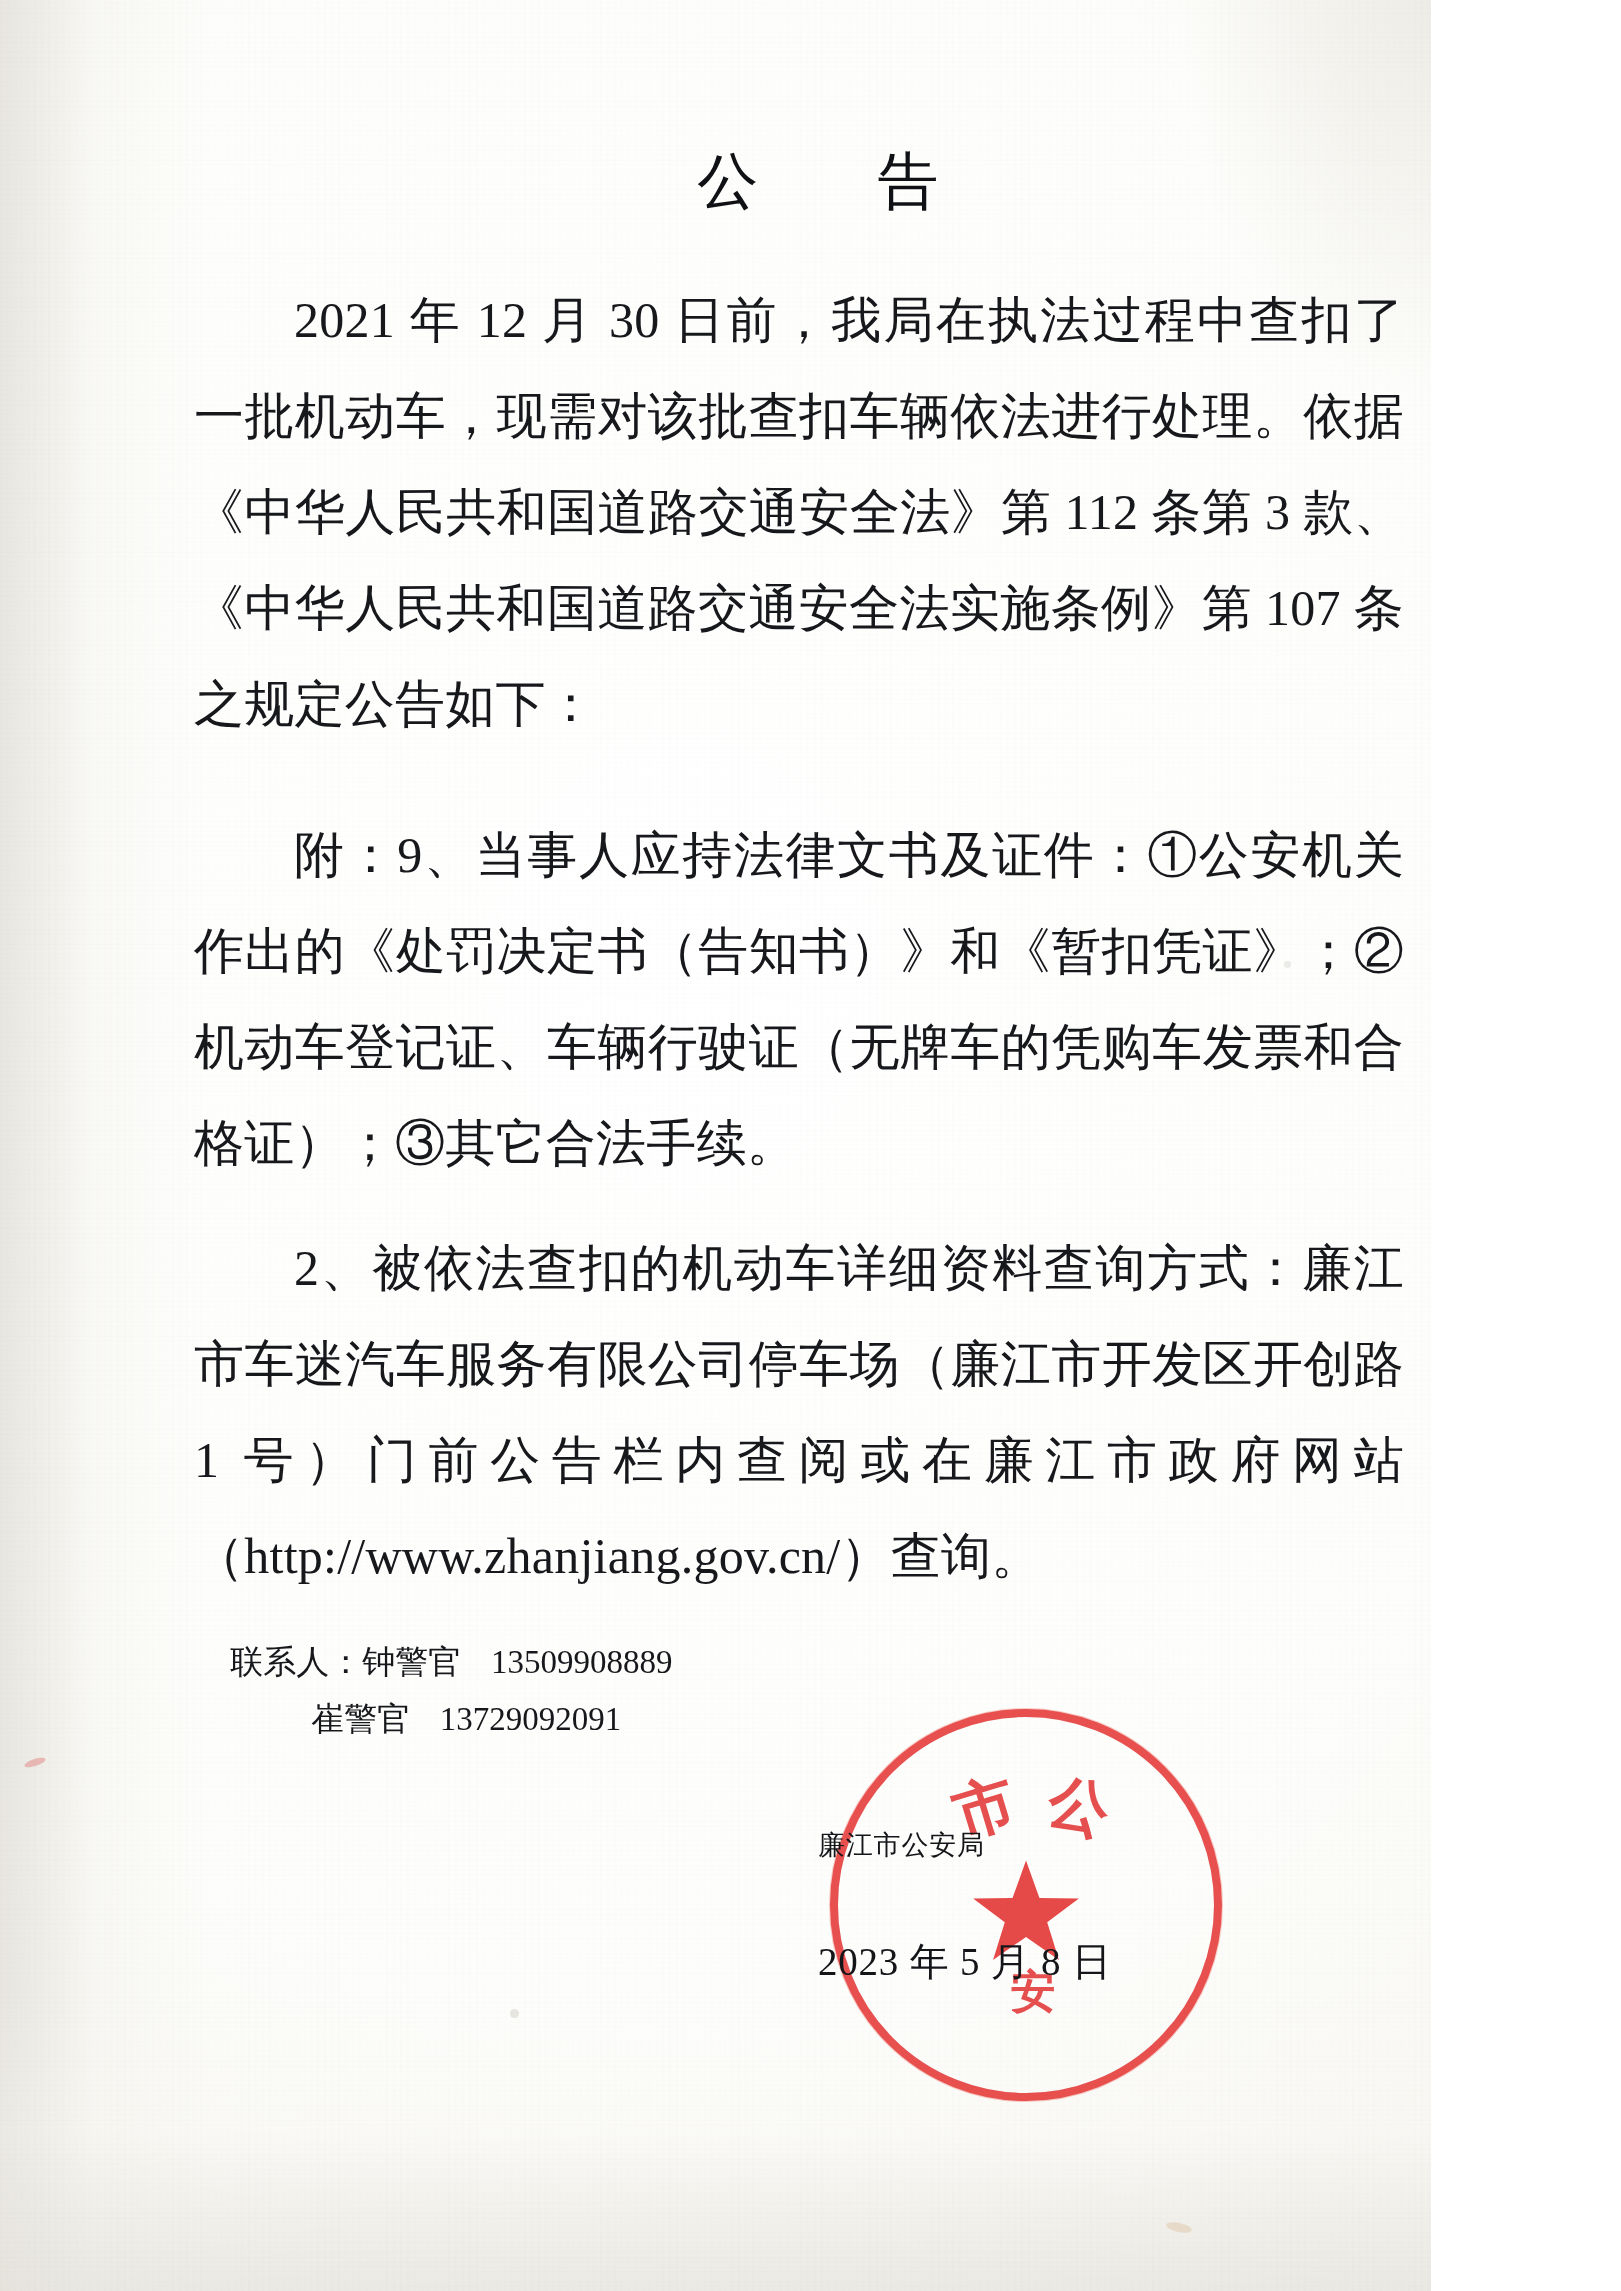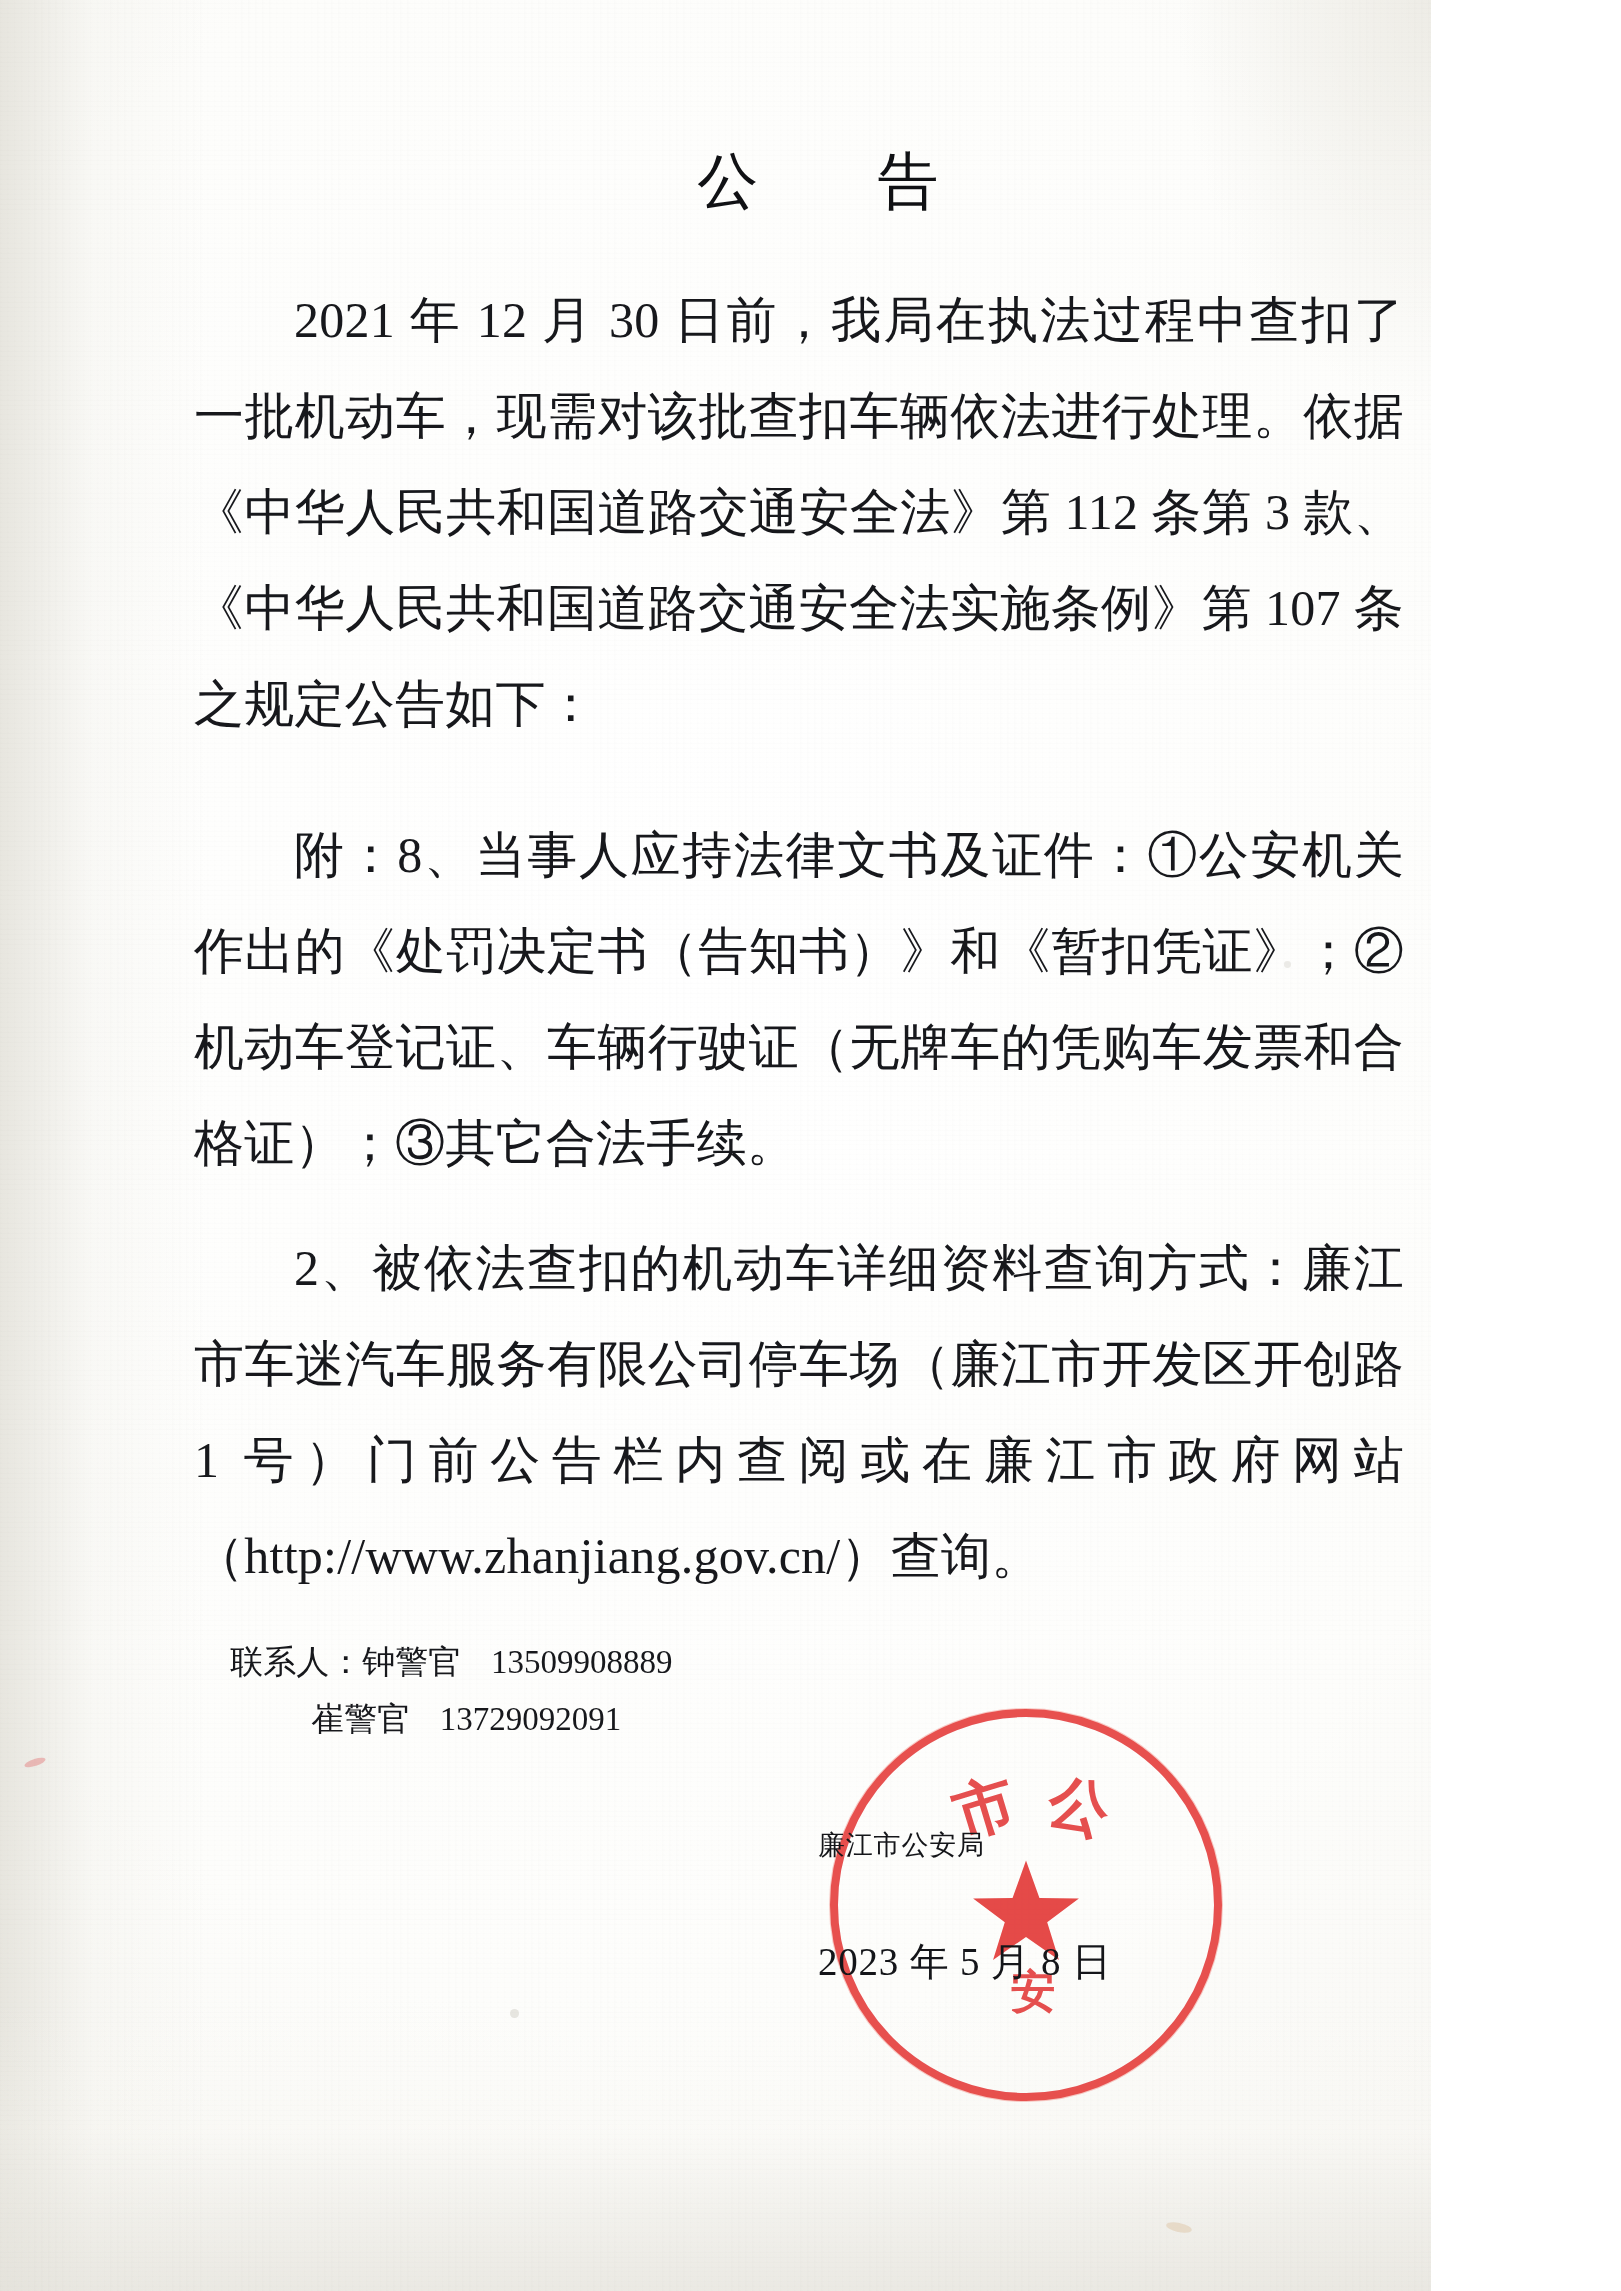--- a/index.html
+++ b/index.html
@@ -196,21 +196,21 @@
 
   <div class="doc">
 
     <h1 class="title"><span>公</span><span class="gap"></span><span>告</span></h1>
 
     <p class="para indent">2021 年 12 月 30 日前，我局在执法过程中查扣了一批机动车，现需对该批查扣车辆依法进行处理。依据《中华人民共和国道路交通安全法》第 112 条第 3 款、《中华人民共和国道路交通安全法实施条例》第 107 条之规定公告如下：</p>
     <div class="block-gap"></div>
 
     <div class="block-gap"></div>
 
-    <p class="para indent">附：8、当事人应持法律文书及证件：①公安机关作出的《处罚决定书（告知书）》和《暂扣凭证》；②机动车登记证、车辆行驶证（无牌车的凭购车发票和合格证）；③其它合法手续。</p>
+    <p class="para indent">附：9、当事人应持法律文书及证件：①公安机关作出的《处罚决定书（告知书）》和《暂扣凭证》；②机动车登记证、车辆行驶证（无牌车的凭购车发票和合格证）；③其它合法手续。</p>
     <div class="block-gap"></div>
 
     <p class="para indent">2、被依法查扣的机动车详细资料查询方式：廉江市车迷汽车服务有限公司停车场（廉江市开发区开创路 1 号）门前公告栏内查阅或在廉江市政府网站（http://www.zhanjiang.gov.cn/）查询。</p>
     <div class="block-gap"></div>
 
     <p class="contact-line first"><span>联系人：</span><span>钟警官</span><span class="sp"></span><span>13509908889</span></p>
 
     <p class="contact-line second"><span>崔警官</span><span class="sp"></span><span>13729092091</span></p>
   </div>
 

